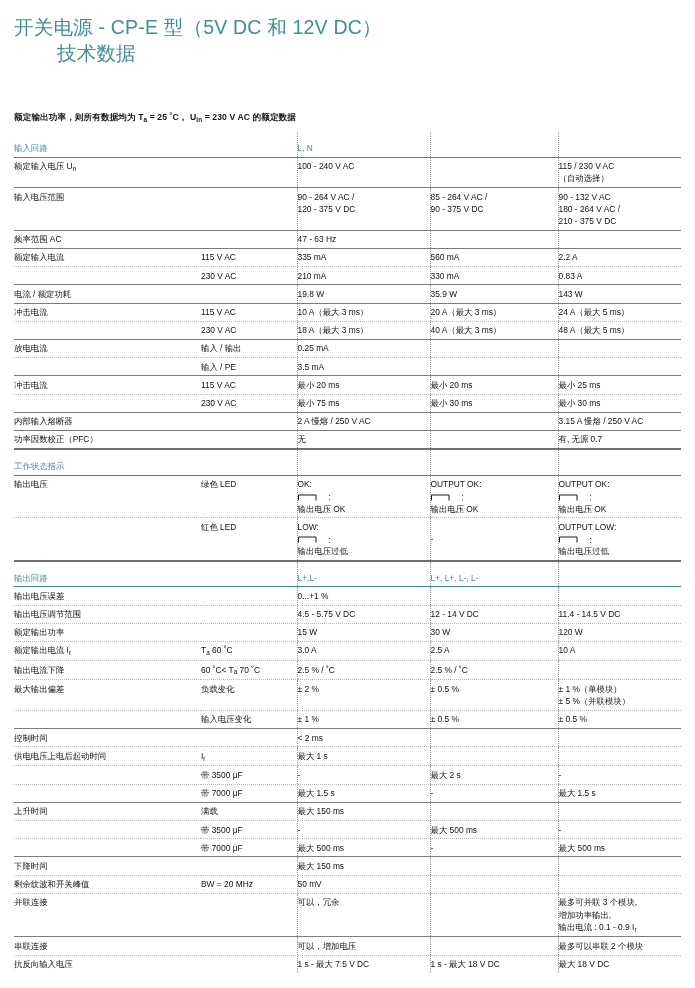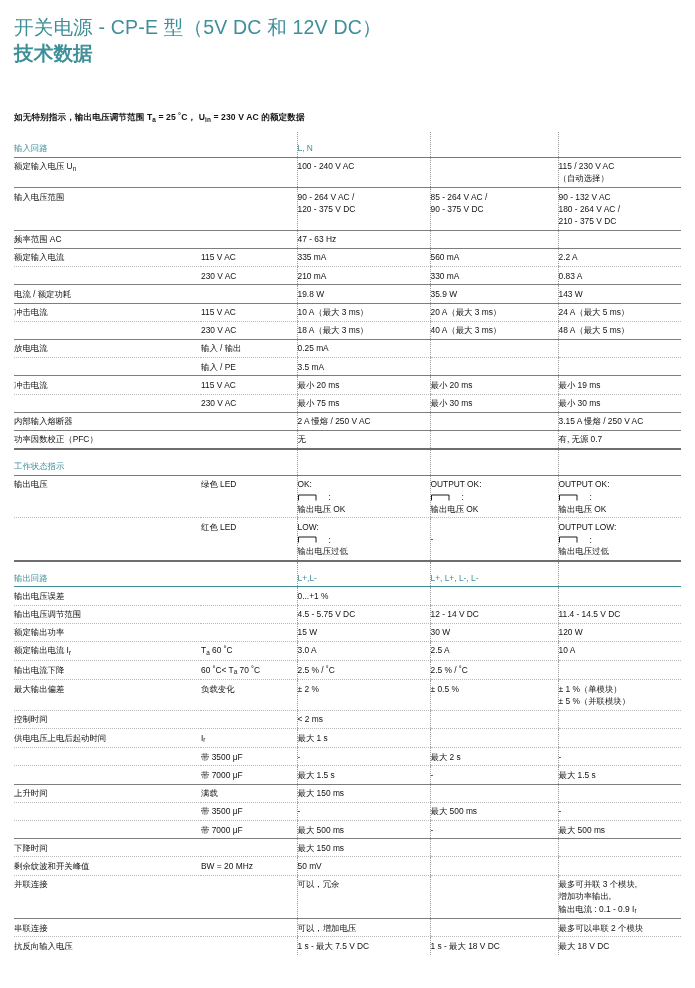--- a/index.html
+++ b/index.html
@@ -23,22 +23,23 @@
     line-height: 26px;
     font-weight: 400;
     letter-spacing: 0.2px;
     padding-top: 14px;
     white-space: nowrap;
   }
   .doc-subtitle {
     color: #3f8f99;
     font-size: 19.5px;
     line-height: 26px;
-    font-weight: 700;
+    font-weight: 400;
     letter-spacing: 0.2px;
+    margin-left: 43px;
   }
 
   .note {
     margin-top: 46px;
     font-size: 8.6px;
     font-weight: bold;
     color: #141414;
     letter-spacing: 0.1px;
   }
   .note sub { font-size: 6.4px; vertical-align: baseline; position: relative; top: 1.8px; }
@@ -106,21 +107,21 @@
   .wave-wrap .colon { font-size: 8.4px; vertical-align: middle; margin-left: 1px; }
 </style>
 </head>
 <body>
 
 <div class="page">
 
   <div class="doc-title">开关电源 - CP-E 型（5V DC 和 12V DC）</div>
   <div class="doc-subtitle">技术数据</div>
 
-  <div class="note"><span>如无特别指示，输出电压调节范围 T</span><sub>a</sub><span> = 25 ˚C， U</span><sub>in</sub><span> = 230 V AC 的额定数据</span></div>
+  <div class="note"><span>额定输出功率，则所有数据均为 T</span><sub>a</sub><span> = 25 ˚C， U</span><sub>in</sub><span> = 230 V AC 的额定数据</span></div>
 
   <table class="spec">
     <colgroup>
       <col class="c-label">
         <col class="c-sub">
         <col class="c-v1">
         <col class="c-v2">
         <col class="c-v3">
     </colgroup>
     <tbody>
@@ -212,21 +213,21 @@
         <td class="val">3.5 mA</td>
         <td class="val"></td>
         <td class="val"></td>
       </tr>
 
       <tr>
         <td class="label">冲击电流</td>
         <td class="sub">115 V AC</td>
         <td class="val">最小 20 ms</td>
         <td class="val">最小 20 ms</td>
-        <td class="val">最小 19 ms</td>
+        <td class="val">最小 25 ms</td>
       </tr>
 
       <tr class="row-solid">
         <td class="label"></td>
         <td class="sub">230 V AC</td>
         <td class="val">最小 75 ms</td>
         <td class="val">最小 30 ms</td>
         <td class="val">最小 30 ms</td>
       </tr>
 
@@ -347,20 +348,27 @@
 
       <tr>
         <td class="label">最大输出偏差</td>
         <td class="sub">负载变化</td>
         <td class="val">± 2 %</td>
         <td class="val">± 0.5 %</td>
         <td class="val multi">± 1 %（单模块）
 ± 5 %（并联模块）</td>
       </tr>
 
+      <tr class="row-solid">
+        <td class="label"></td>
+        <td class="sub">输入电压变化</td>
+        <td class="val">± 1 %</td>
+        <td class="val">± 0.5 %</td>
+        <td class="val">± 0.5 %</td>
+      </tr>
 
       <tr>
         <td class="label" colspan="2">控制时间</td>
         <td class="val">&lt; 2 ms</td>
         <td class="val"></td>
         <td class="val"></td>
       </tr>
 
       <tr>
         <td class="label">供电电压上电后起动时间</td>

